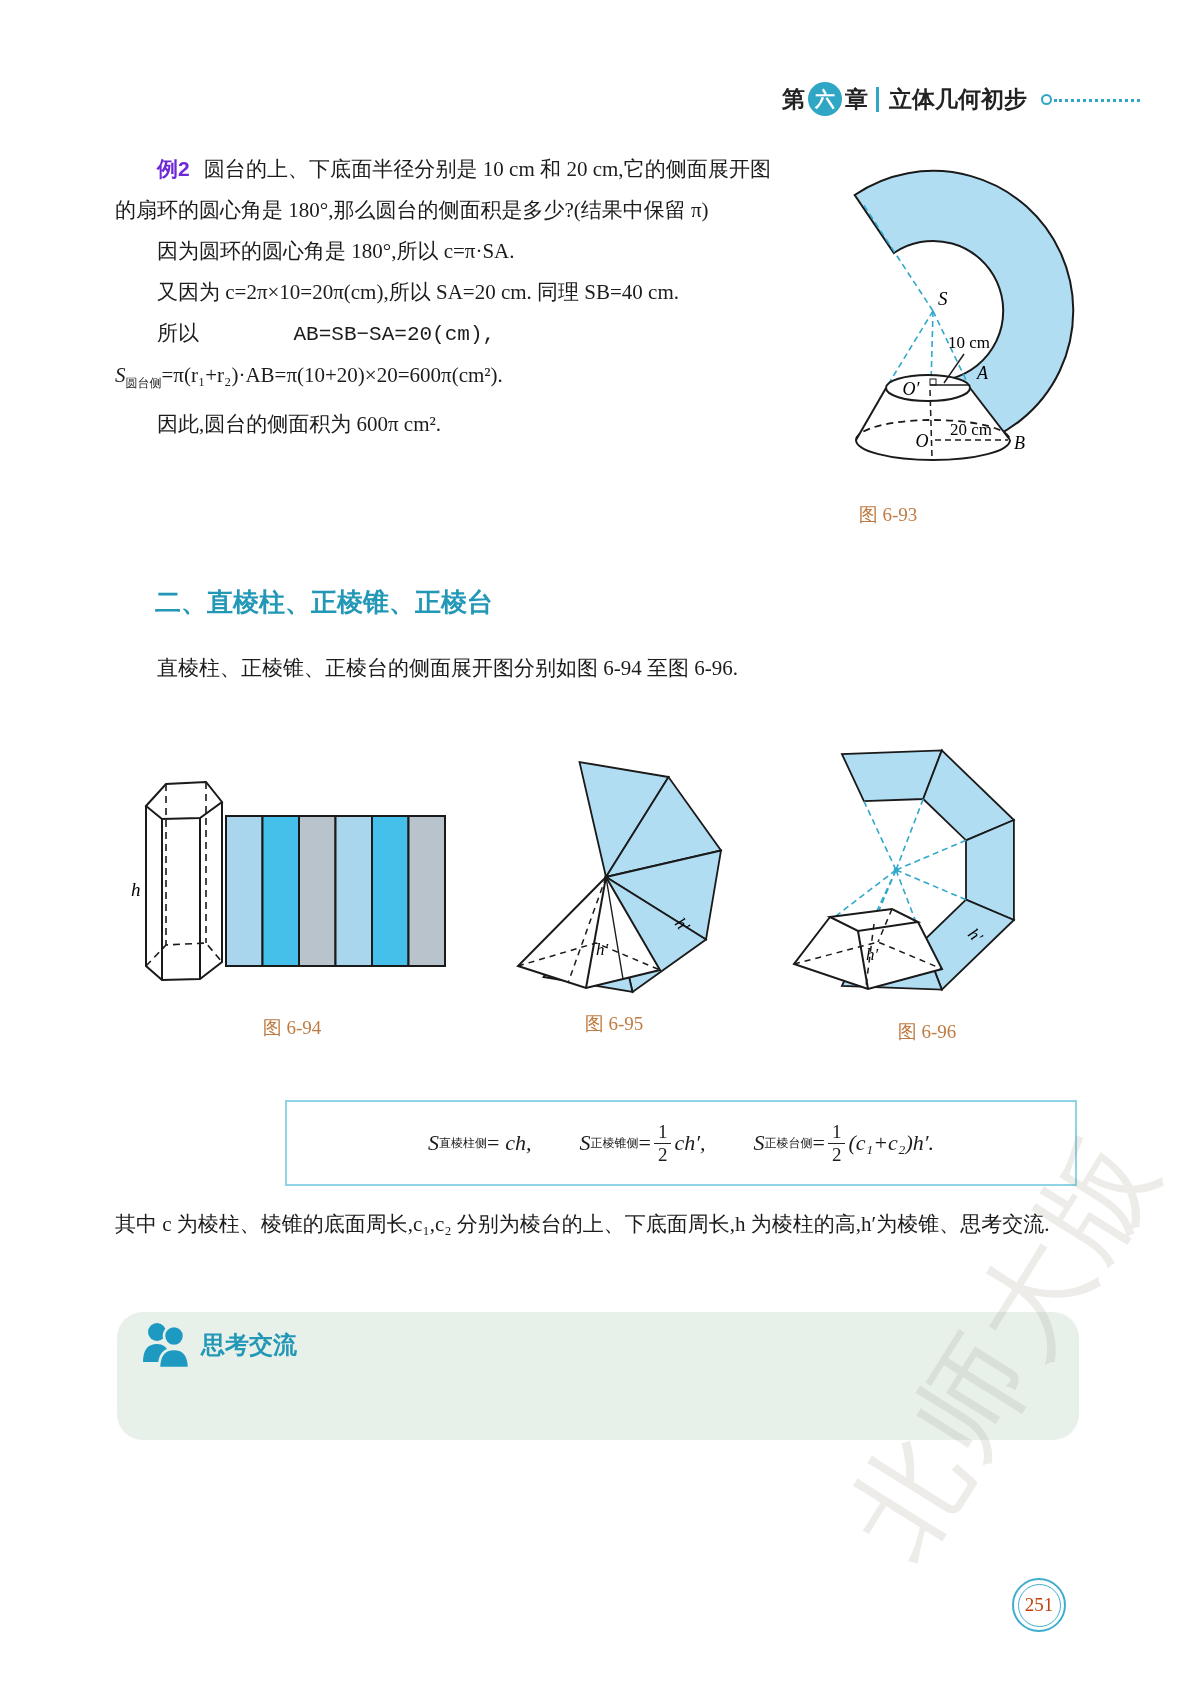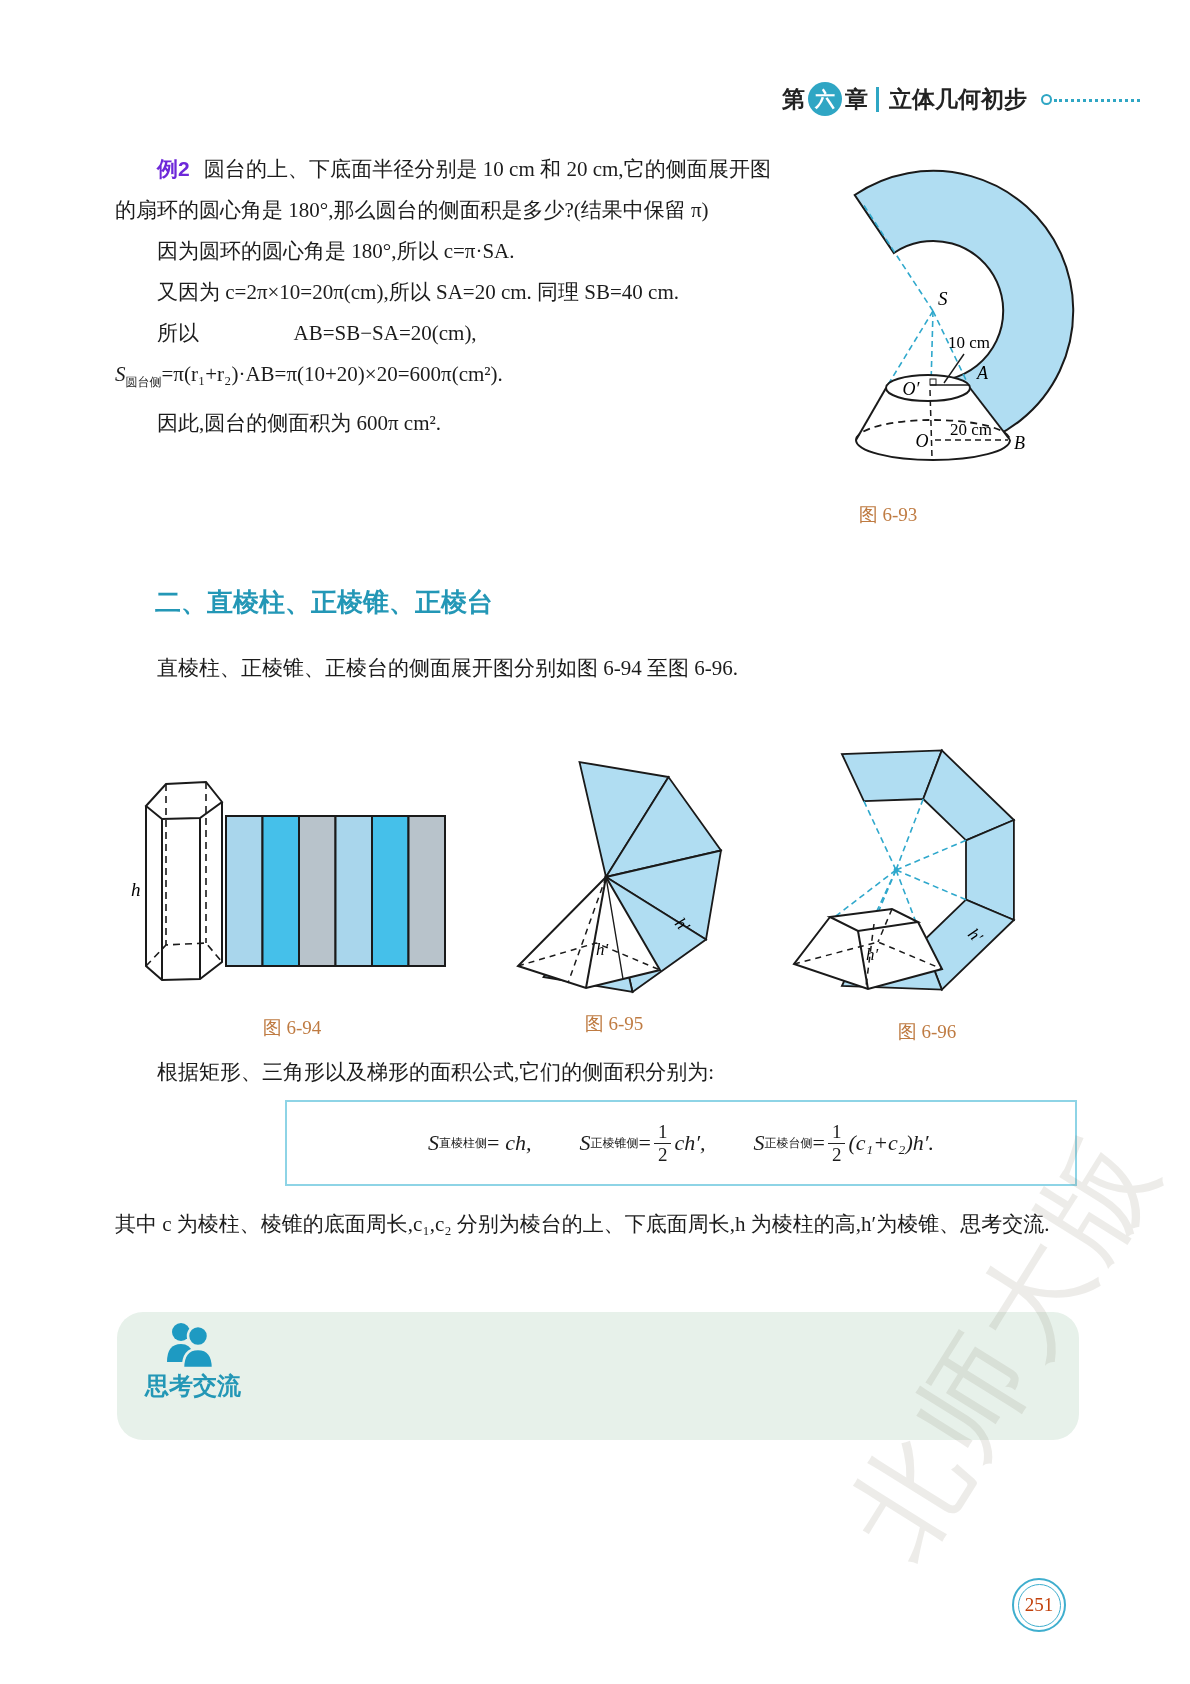--- a/index.html
+++ b/index.html
@@ -18,21 +18,21 @@
   .example-block{position:absolute;left:115px;top:148px;width:968px;font-size:21px;line-height:41px;}
   .fig-right{float:right;width:300px;margin-left:12px;}
   .fig-caption{font-size:19px;color:#BF7B42;text-align:center;margin-top:2px;}
   .cap93{width:210px;}
   p.para{margin:0;text-align:justify;}
   .indent{text-indent:2em;}
   .lbl{font-family:"Liberation Sans",sans-serif;font-weight:700;color:#6d28d9;font-style:normal;
        padding-right:14px;text-indent:0;}
   .fline{margin:0;}
   .fline .pre{padding-left:2em;}
-  .fline .fml{margin-left:4.5em;}
+  .fline .fml{margin-left:4.5em;font-family:Liberation Mono, monospace;}
   .sline{margin:0 0 0 2.6em;}
   i.mv{font-family:"Liberation Serif",serif;}
   sub.csub{font-size:12px;font-style:normal;vertical-align:-5px;letter-spacing:0;}
   
   .sec2-title{position:absolute;left:155px;top:585px;font-family:Liberation Serif, serif;
         font-weight:700;font-size:26px;color:#2397B6;}
   .sec2-intro{position:absolute;left:115px;top:648px;width:968px;font-size:21px;line-height:41px;text-indent:2em;}
   
   .figblock{position:absolute;text-align:center;}
   #figb94{left:126px;top:772px;width:332px;}
@@ -45,21 +45,21 @@
   .fitem{display:flex;align-items:center;}
   .frac{display:inline-flex;flex-direction:column;text-align:center;margin:0 3px;vertical-align:middle;
         font-size:19px;line-height:1.15;}
   .frac .num{display:block;border-bottom:1.6px solid #222;padding:0 4px;}
   .frac .num:empty{border-bottom:none;padding:0;}
   .frac .den{display:block;}
   .note{position:absolute;left:115px;top:1203px;width:968px;font-size:21px;line-height:43px;text-align:justify;}
   
   .think-box{position:absolute;left:117px;top:1312px;width:962px;height:128px;background:#E7F1EA;
         border-radius:26px;}
-  .think-head{position:absolute;left:20px;top:8px;display:flex;align-items:center;flex-direction:column;}
+  .think-head{position:absolute;left:20px;top:8px;display:flex;align-items:center;}
   .think-title{font-family:"Liberation Sans",sans-serif;font-weight:700;font-size:24px;color:#2397B6;margin-left:8px;}
   .think-text{position:absolute;left:24px;top:68px;width:916px;font-size:21px;text-indent:2em;}
   
   .page-num{position:absolute;left:1012px;top:1578px;width:50px;height:50px;border:2px solid #3FAECE;
         border-radius:50%;display:flex;align-items:center;justify-content:center;}
   .page-num-inner{width:41px;height:41px;border:1.5px solid #3FAECE;border-radius:50%;display:flex;
         align-items:center;justify-content:center;font-size:19px;color:#c2410c;}
   .watermark{position:absolute;left:880px;top:1470px;font-size:112px;letter-spacing:6px;
         color:rgba(125,118,102,0.14);transform:rotate(-58deg);transform-origin:0 50%;white-space:nowrap;
         font-family:"Liberation Serif",serif;}
@@ -227,21 +227,20 @@
         <polyline points="28,226 112,204 176,231"></polyline>
         <line x1="126" y1="171" x2="112" y2="204"></line>
         <line x1="108" y1="186" x2="100" y2="248"></line>
       </g>
       <text x="100" y="222" font-size="17" class="svgi">h′</text>
       <text x="201" y="197" font-size="17" class="svgi" transform="rotate(46 201 197)">h′</text>
     </svg>
     <div class="fig-caption">图 6-96</div>
   </div>
 
-  <div class="formula-intro">根据矩形、三角形以及梯形的面积公式,它们的侧面积分别为:</div>
 
   <div class="formula-box">
     <span class="fitem">
         <i class="mv">S</i>
         <sub class="csub">直棱柱侧</sub>
         <span>=</span>
         <span class="frac">
           <span class="num"></span>
           <span class="den"></span>
         </span>

